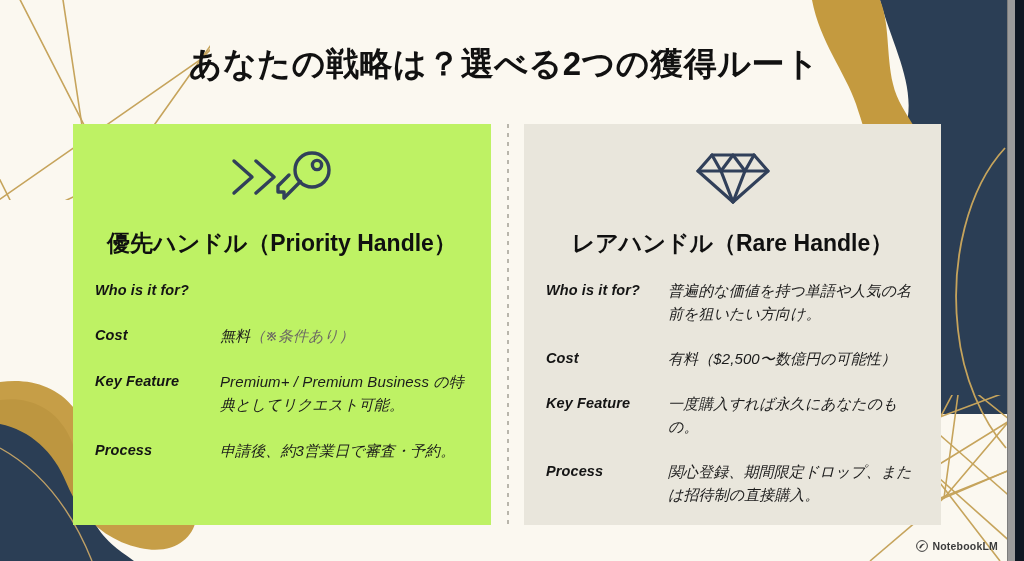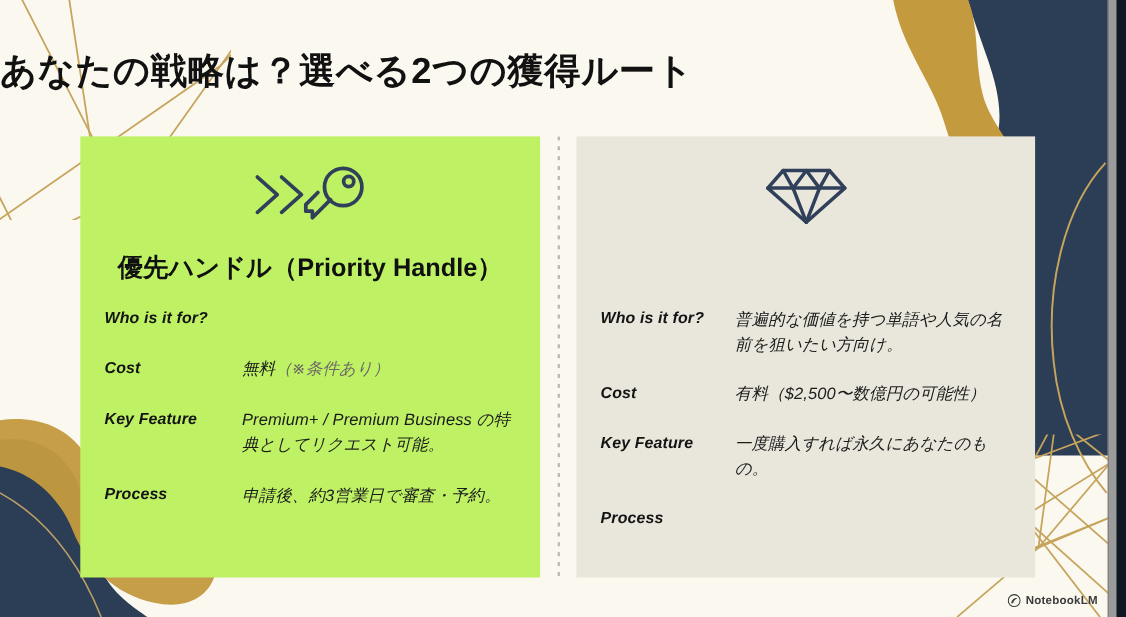--- a/index.html
+++ b/index.html
@@ -23,20 +23,21 @@
     background:#0f1722;
   }
   .viewer-scrollbar{
     position:absolute;top:0;right:9px;width:7px;height:561px;
     background:#9b9b9b;border-left:1px solid #7d7d7d;
   }
 
   
   #slide-title{
     position:absolute;left:0;top:44px;width:1008px;
+    text-align:center;
     font-size:33px;line-height:40px;font-weight:700;
     letter-spacing:.5px;color:#111111;
     white-space:nowrap;
   }
 
   
   .card{
     position:absolute;top:124px;height:401px;
     box-sizing:border-box;
   }
@@ -237,40 +238,42 @@
         <g fill="none" stroke="#31405A" stroke-width="3.2" stroke-linejoin="round" stroke-linecap="round">
           <path d="M 17 7 L 59 7 L 73 23 L 38 54 L 3 23 Z"></path>
           <path d="M 3 23 L 73 23"></path>
           <path d="M 17 7 L 26 23 L 38 54"></path>
           <path d="M 59 7 L 50 23 L 38 54"></path>
           <path d="M 26 23 L 38 7 L 50 23"></path>
         </g>
       </svg>
     </div>
 
+    <div class="card-heading">レアハンドル（Rare Handle）</div>
 
     <div class="card-rows">
 
       <div class="row row-who">
         <div class="row-label">Who is it for?</div>
         <div class="row-value">普遍的な価値を持つ単語や人気の名前を狙いたい方向け。</div>
       </div>
 
       <div class="row row-cost">
         <div class="row-label">Cost</div>
         <div class="row-value">有料（$2,500〜数億円の可能性）</div>
       </div>
 
       <div class="row row-key">
         <div class="row-label">Key Feature</div>
         <div class="row-value">一度購入すれば永久にあなたのもの。</div>
       </div>
 
       <div class="row row-process">
         <div class="row-label">Process</div>
+        <div class="row-value">関心登録、期間限定ドロップ、または招待制の直接購入。</div>
       </div>
 
     </div>
   </div>
 
   <div id="notebooklm-watermark">
     <span>
       <svg width="12" height="12" viewBox="0 0 12 12" xmlns="http://www.w3.org/2000/svg">
         <circle cx="6" cy="6" r="5.4" fill="none" stroke="#3b3b3b" stroke-width="1"></circle>
         <path d="M 3.2 8.3 C 4.0 4.6 6.6 3.2 9.1 3.9 C 7.2 4.4 5.6 6.0 5.0 8.3 Z" fill="#3b3b3b"></path>

